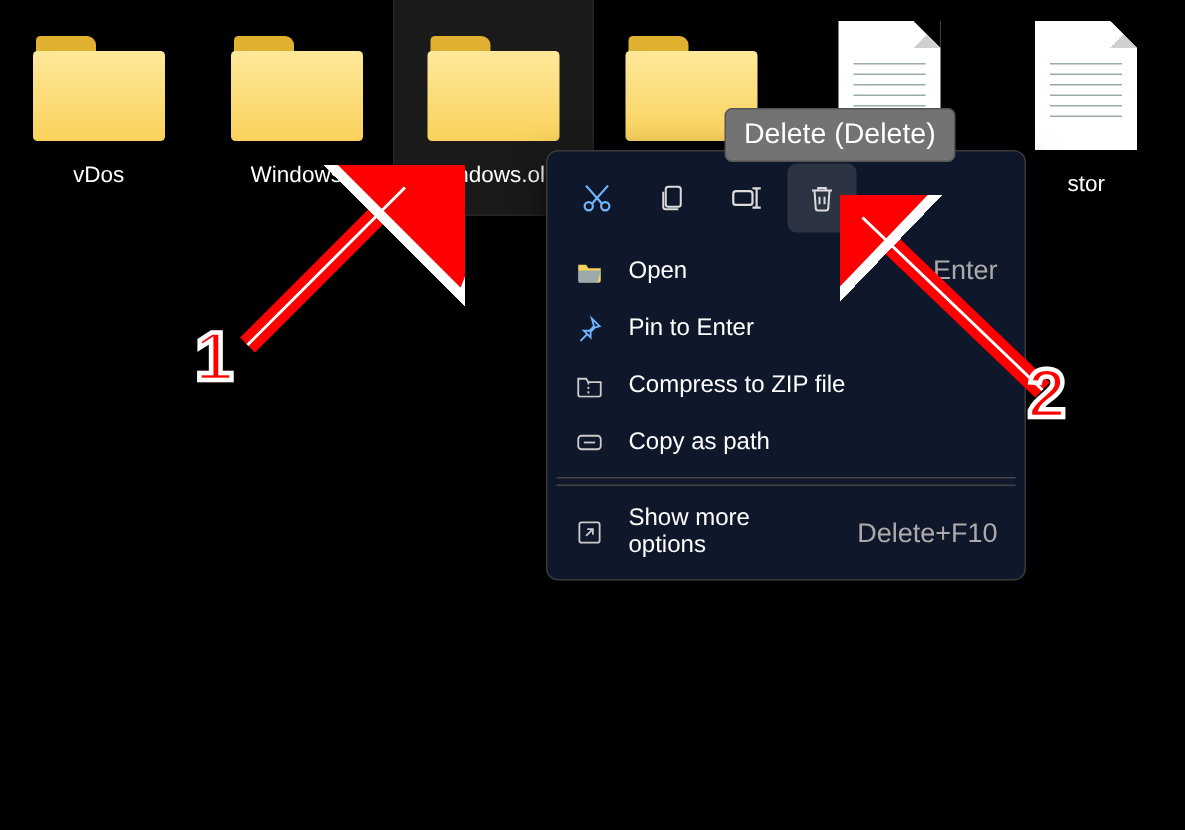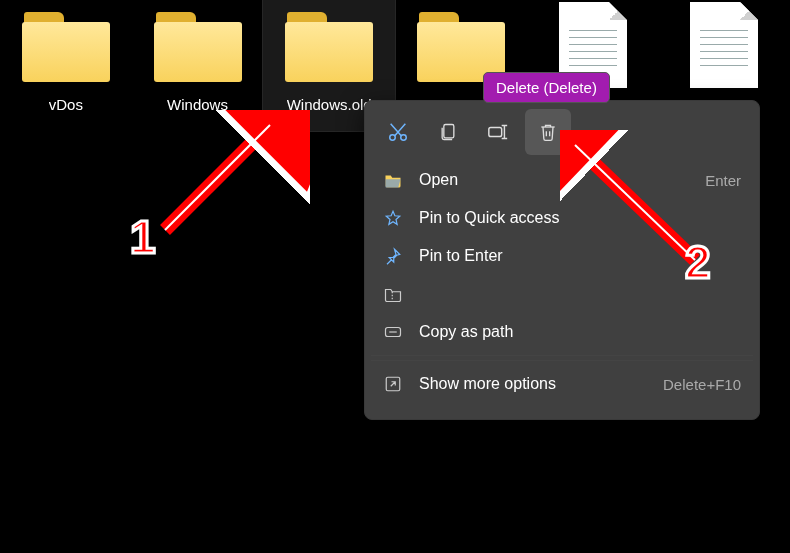--- a/index.html
+++ b/index.html
@@ -15,21 +15,21 @@
   .file-grid {
     display: flex;
     gap: 0;
     padding: 0;
   }
   .file-item {
     width: 132px;
     display: flex;
     flex-direction: column;
     align-items: center;
-    padding: 8px 4px 12px;
+    padding: 20px 4px 12px;
     position: relative;
   }
   .file-item.selected {
     background: rgba(255,255,255,0.10);
     outline: 1px solid rgba(255,255,255,0.15);
   }
   .folder-icon {
     width: 88px;
     height: 74px;
     position: relative;
@@ -86,37 +86,37 @@
     text-align: center;
     max-width: 120px;
     white-space: nowrap;
     overflow: hidden;
   }
 
   
   .tooltip {
     position: absolute;
     top: 72px; left: 483px;
-    background: #a21caf;
+    background: #737373;
     color: #fff;
     padding: 6px 12px;
     border-radius: 5px;
-    font-size: 15px;
+    font-size: 19px;
     z-index: 30;
     border: 1px solid #555;
   }
 
   
   .context-menu {
     position: absolute;
     top: 100px; left: 364px;
-    width: 396px;
-    background: #404040;
+    width: 320px;
+    background: #0f172a;
     border-radius: 8px;
-    padding: 8px 0 16px;
+    padding: 8px 0 4px;
     z-index: 20;
     box-shadow: 0 8px 24px rgba(0,0,0,0.6);
     border: 1px solid #3a3a3a;
   }
   .cm-toolbar {
     display: flex;
     gap: 4px;
     padding: 0 10px 6px;
   }
   .cm-tool {
@@ -133,21 +133,21 @@
     padding: 9px 18px;
     gap: 16px;
     font-size: 16px;
   }
   .cm-item .mi-icon {
     width: 20px; height: 20px;
     display: flex; align-items: center; justify-content: center;
     flex-shrink: 0;
   }
   .cm-item .mi-label { flex: 1; color: #fff; }
-  .cm-item .mi-shortcut { color: #aaa; font-size: 15px; }
+  .cm-item .mi-shortcut { color: #aaa; font-size: 18px; }
   .cm-sep {
     height: 1px;
     background: #444;
     margin: 4px 6px;
   }
 
   
   .anno-num {
     position: absolute;
     font-size: 46px;
@@ -264,40 +264,33 @@
           <path fill="#f9d25c" d="M2 4 h7 l2 3 h11 v11 a2 2 0 0 1 -2 2 H4 a2 2 0 0 1 -2 -2 z"></path>
           <path fill="#3b82f6" d="M2 9 h20 l-3 11 H2 z" opacity="0.5"></path>
         </svg>
     </span>
     <span class="mi-label">Open</span>
     <span class="mi-shortcut">Enter</span>
   </div>
   <div class="cm-item">
     <span class="mi-icon">
       <svg width="18" height="18" viewBox="0 0 24 24" fill="none" stroke="#6fb6ff" stroke-width="1.6">
-          <path d="M12 3 l2.5 6 6.5 .5 -5 4.5 1.5 6.5 -5.5 -3.5 -5.5 3.5 1.5 -6.5 -5 -4.5 6.5 -.5 z"></path>
-        </svg>
-    </span>
-    <span class="mi-label">Pin to Quick access</span>
-  </div>
-  <div class="cm-item">
-    <span class="mi-icon">
-      <svg width="18" height="18" viewBox="0 0 24 24" fill="none" stroke="#6fb6ff" stroke-width="1.6">
           <path d="M14 3 l7 7 -4 1 -4 4 0 5 -3 -3 -6 6 6 -6 -3 -3 5 0 4 -4 z"></path>
         </svg>
     </span>
     <span class="mi-label">Pin to Enter</span>
   </div>
   <div class="cm-item">
     <span class="mi-icon">
       <svg width="18" height="16" viewBox="0 0 24 20" fill="none" stroke="#ccc" stroke-width="1.6">
           <path d="M2 4 h7 l2 3 h11 v11 a2 2 0 0 1 -2 2 H4 a2 2 0 0 1 -2 -2 z"></path>
           <path d="M11 7 v10" stroke-dasharray="2 2"></path>
         </svg>
     </span>
+    <span class="mi-label">Compress to ZIP file</span>
   </div>
   <div class="cm-item">
     <span class="mi-icon">
       <svg width="18" height="14" viewBox="0 0 24 16" fill="none" stroke="#ccc" stroke-width="1.6">
           <rect x="2" y="2" width="20" height="12" rx="3"></rect>
           <path d="M7 8 h10"></path>
         </svg>
     </span>
     <span class="mi-label">Copy as path</span>
   </div>

